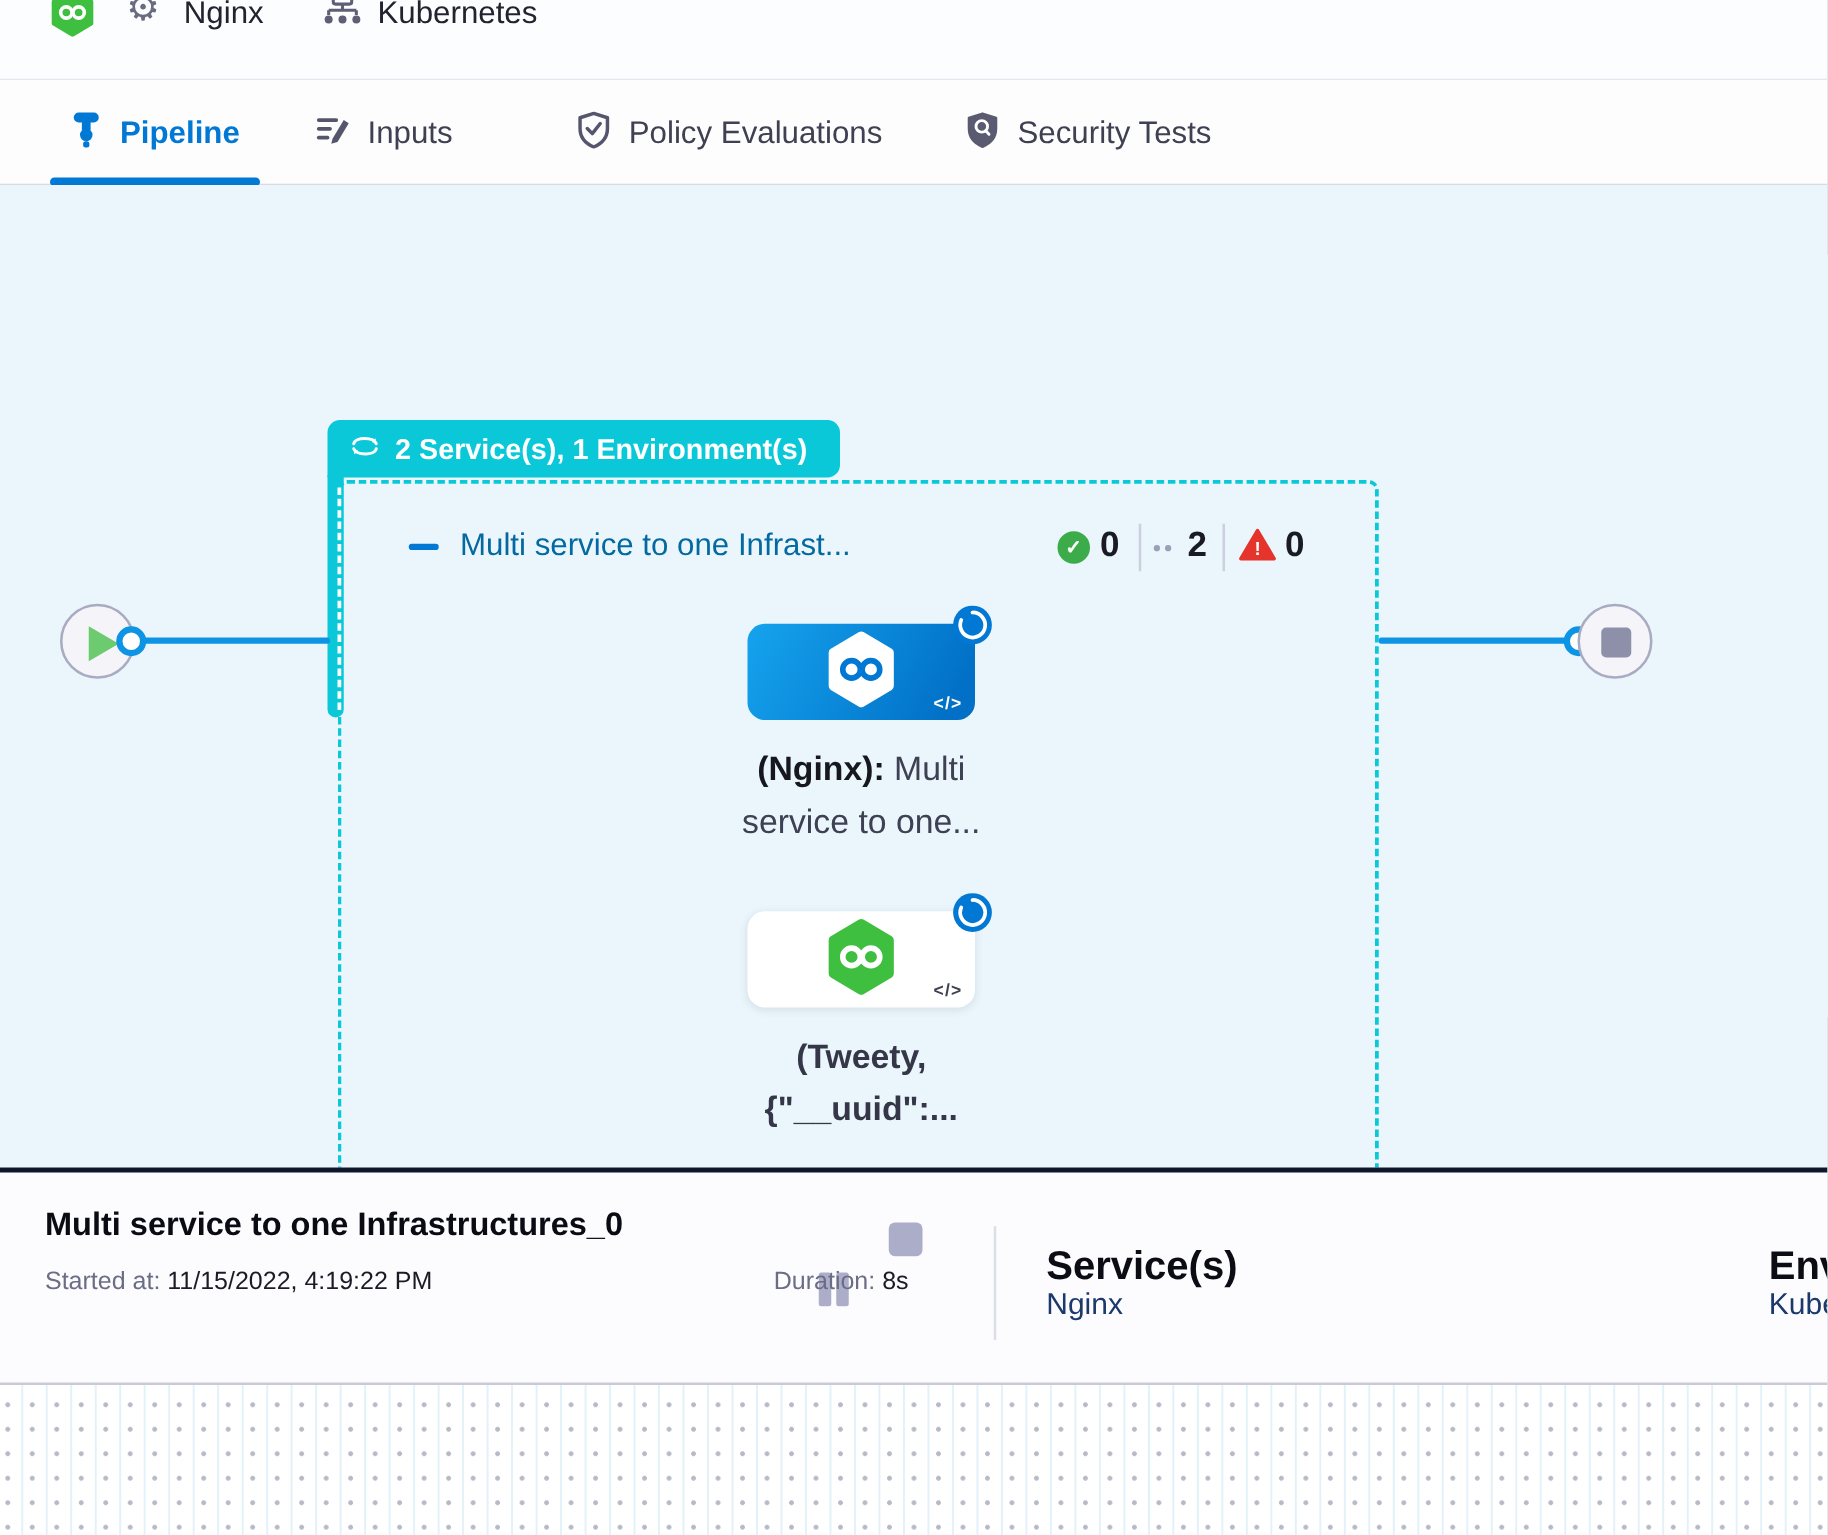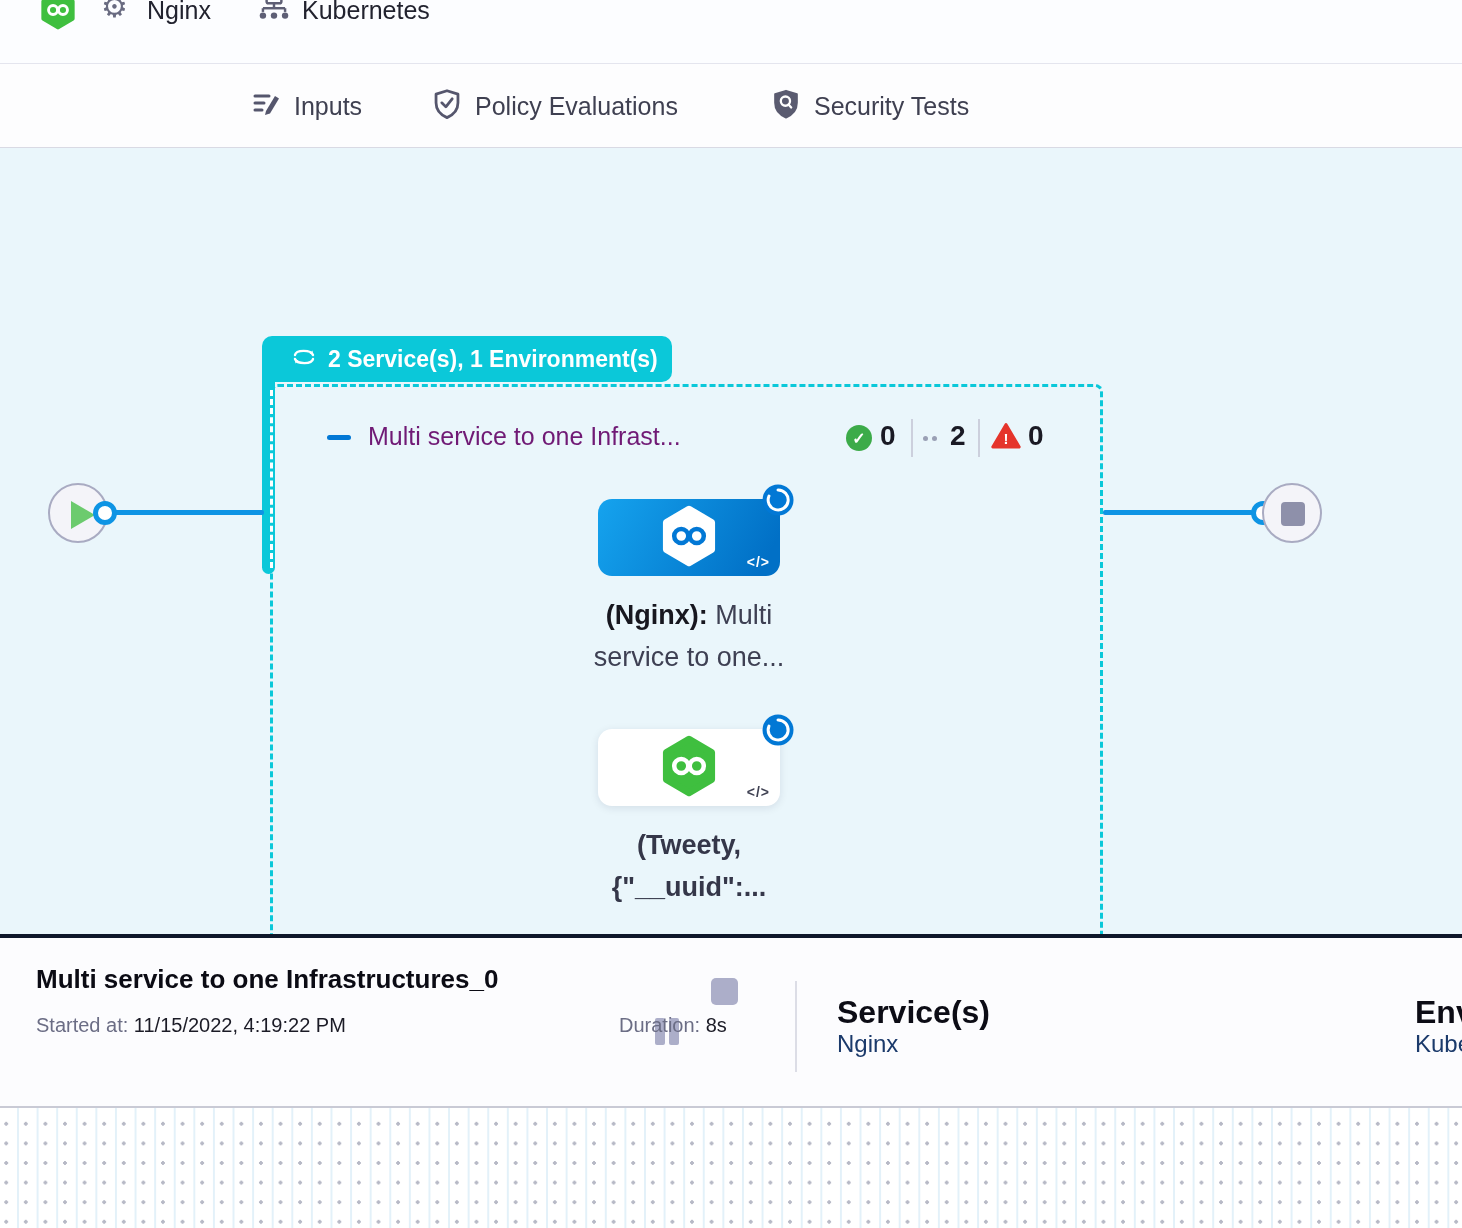--- a/index.html
+++ b/index.html
@@ -21,33 +21,33 @@
     gap:14px; padding:0 16px; cursor:pointer; }
   .tab-label{ font-size:25px; font-weight:500; color:#3f4051; white-space:nowrap; }
   .tab.active .tab-label{ color:#0278d5; font-weight:700; }
   .tab-underline{ position:absolute; left:0; bottom:-1px; width:100%; height:7px;
     background:#0278d5; border-radius:4px; }
   
   .canvas{ position:absolute; left:0; top:148px; width:1462px; height:786px;
     background:#eaf6fb; }
   .badge{ position:absolute; left:262px; top:188px; width:410px; height:46px;
     background:#0bc8d9; border-radius:10px 10px 10px 0; display:flex;
-    align-items:center; gap:10px; padding:0 28px; cursor:pointer; }
+    align-items:center; gap:10px; padding:0 16px; cursor:pointer; }
   .badge-label{ color:#ffffff; font-size:23px; font-weight:600; white-space:nowrap; }
   .teal-strip{ position:absolute; left:262px; top:232px; width:13px; height:194px;
     background:#0bc8d9; border-radius:0 0 7px 7px; }
   .dashed-box{ position:absolute; left:270px; top:236px; width:833px; height:616px;
     border:3px dashed #0bc8d9; border-radius:8px; }
   .strip-dash-overlay{ position:absolute; left:270px; top:242px; width:3px; height:178px;
     border-left:3px dashed #ffffff; }
   
   .collapse-btn{ position:absolute; left:327px; top:287px; width:24px; height:5px;
     background:#0278d5; border-radius:3px; cursor:pointer; }
   .stage-title{ position:absolute; left:368px; top:274px; font-size:25px;
-    font-weight:500; color:#701a75; white-space:nowrap; }
+    font-weight:500; color:#0369a1; white-space:nowrap; }
   .count-num{ position:absolute; top:272px; font-size:28px; font-weight:700; color:#1a1a24; }
   .count-divider{ position:absolute; top:271px; width:2px; height:38px; background:#ccd0dd; }
   .check-circle{ position:absolute; left:846px; top:277px; width:26px; height:26px;
     border-radius:50%; background:#3cab49; color:#fff; font-size:16px; font-weight:700;
     display:flex; align-items:center; justify-content:center; }
   .run-dot{ position:absolute; top:288px; width:5px; height:5px; border-radius:50%;
     background:#9aa0b5; }
   
   .node-card{ position:absolute; left:598px; width:182px; height:77px;
     border-radius:14px; cursor:pointer; }
@@ -136,34 +136,46 @@
             <circle cx="22" cy="20" r="2.6"></circle>
         </g>
       </svg>
     </div>
     <div class="ctx-item" style="left:302px; top:-4px;">
       <span class="ctx-text">Kubernetes</span>
     </div>
   </div>
 
   <div class="tabbar">
+    <div class="tab active" style="left:40px;">
+      <span>
+        <svg width="26" height="30" viewBox="0 0 24 30">
+          <rect x="2" y="1" width="20" height="8" rx="4" fill="#0278d5"></rect>
+          <rect x="8.5" y="8" width="7" height="7" fill="#0278d5"></rect>
+          <circle cx="12" cy="19" r="5" fill="#0278d5"></circle>
+          <rect x="9.5" y="24" width="5" height="5" rx="2" fill="#0278d5"></rect>
+        </svg>
+      </span>
+      <span class="tab-label">Pipeline</span>
+      <span class="tab-underline"></span>
+    </div>
     <div class="tab" style="left:236px;">
       <span>
         <svg width="28" height="26" viewBox="0 0 28 26">
           <g stroke="#55566d" stroke-width="3" stroke-linecap="round">
             <line x1="3" y1="5" x2="17" y2="5"></line>
             <line x1="3" y1="12" x2="12" y2="12"></line>
             <line x1="3" y1="19" x2="10" y2="19"></line>
           </g>
           <path d="M14 20 L23 5 L27 7.5 L18 22.5 L13 24 Z" fill="#55566d"></path>
         </svg>
       </span>
       <span class="tab-label">Inputs</span>
     </div>
-    <div class="tab" style="left:417px;">
+    <div class="tab" style="left:445px;">
       <span>
         <svg width="28" height="30" viewBox="0 0 24 26">
           <path d="M12 1.5 L21.5 4.5 V12 C21.5 18.5 17.5 22.5 12 24.8 C6.5 22.5 2.5 18.5 2.5 12 V4.5 Z" fill="none" stroke="#55566d" stroke-width="2.4" stroke-linejoin="round"></path>
           <polyline points="7.5,12 11,15.5 16.5,8.5" fill="none" stroke="#55566d" stroke-width="2.4" stroke-linecap="round" stroke-linejoin="round"></polyline>
         </svg>
       </span>
       <span class="tab-label">Policy Evaluations</span>
     </div>
     <div class="tab" style="left:756px;">
       <span>

